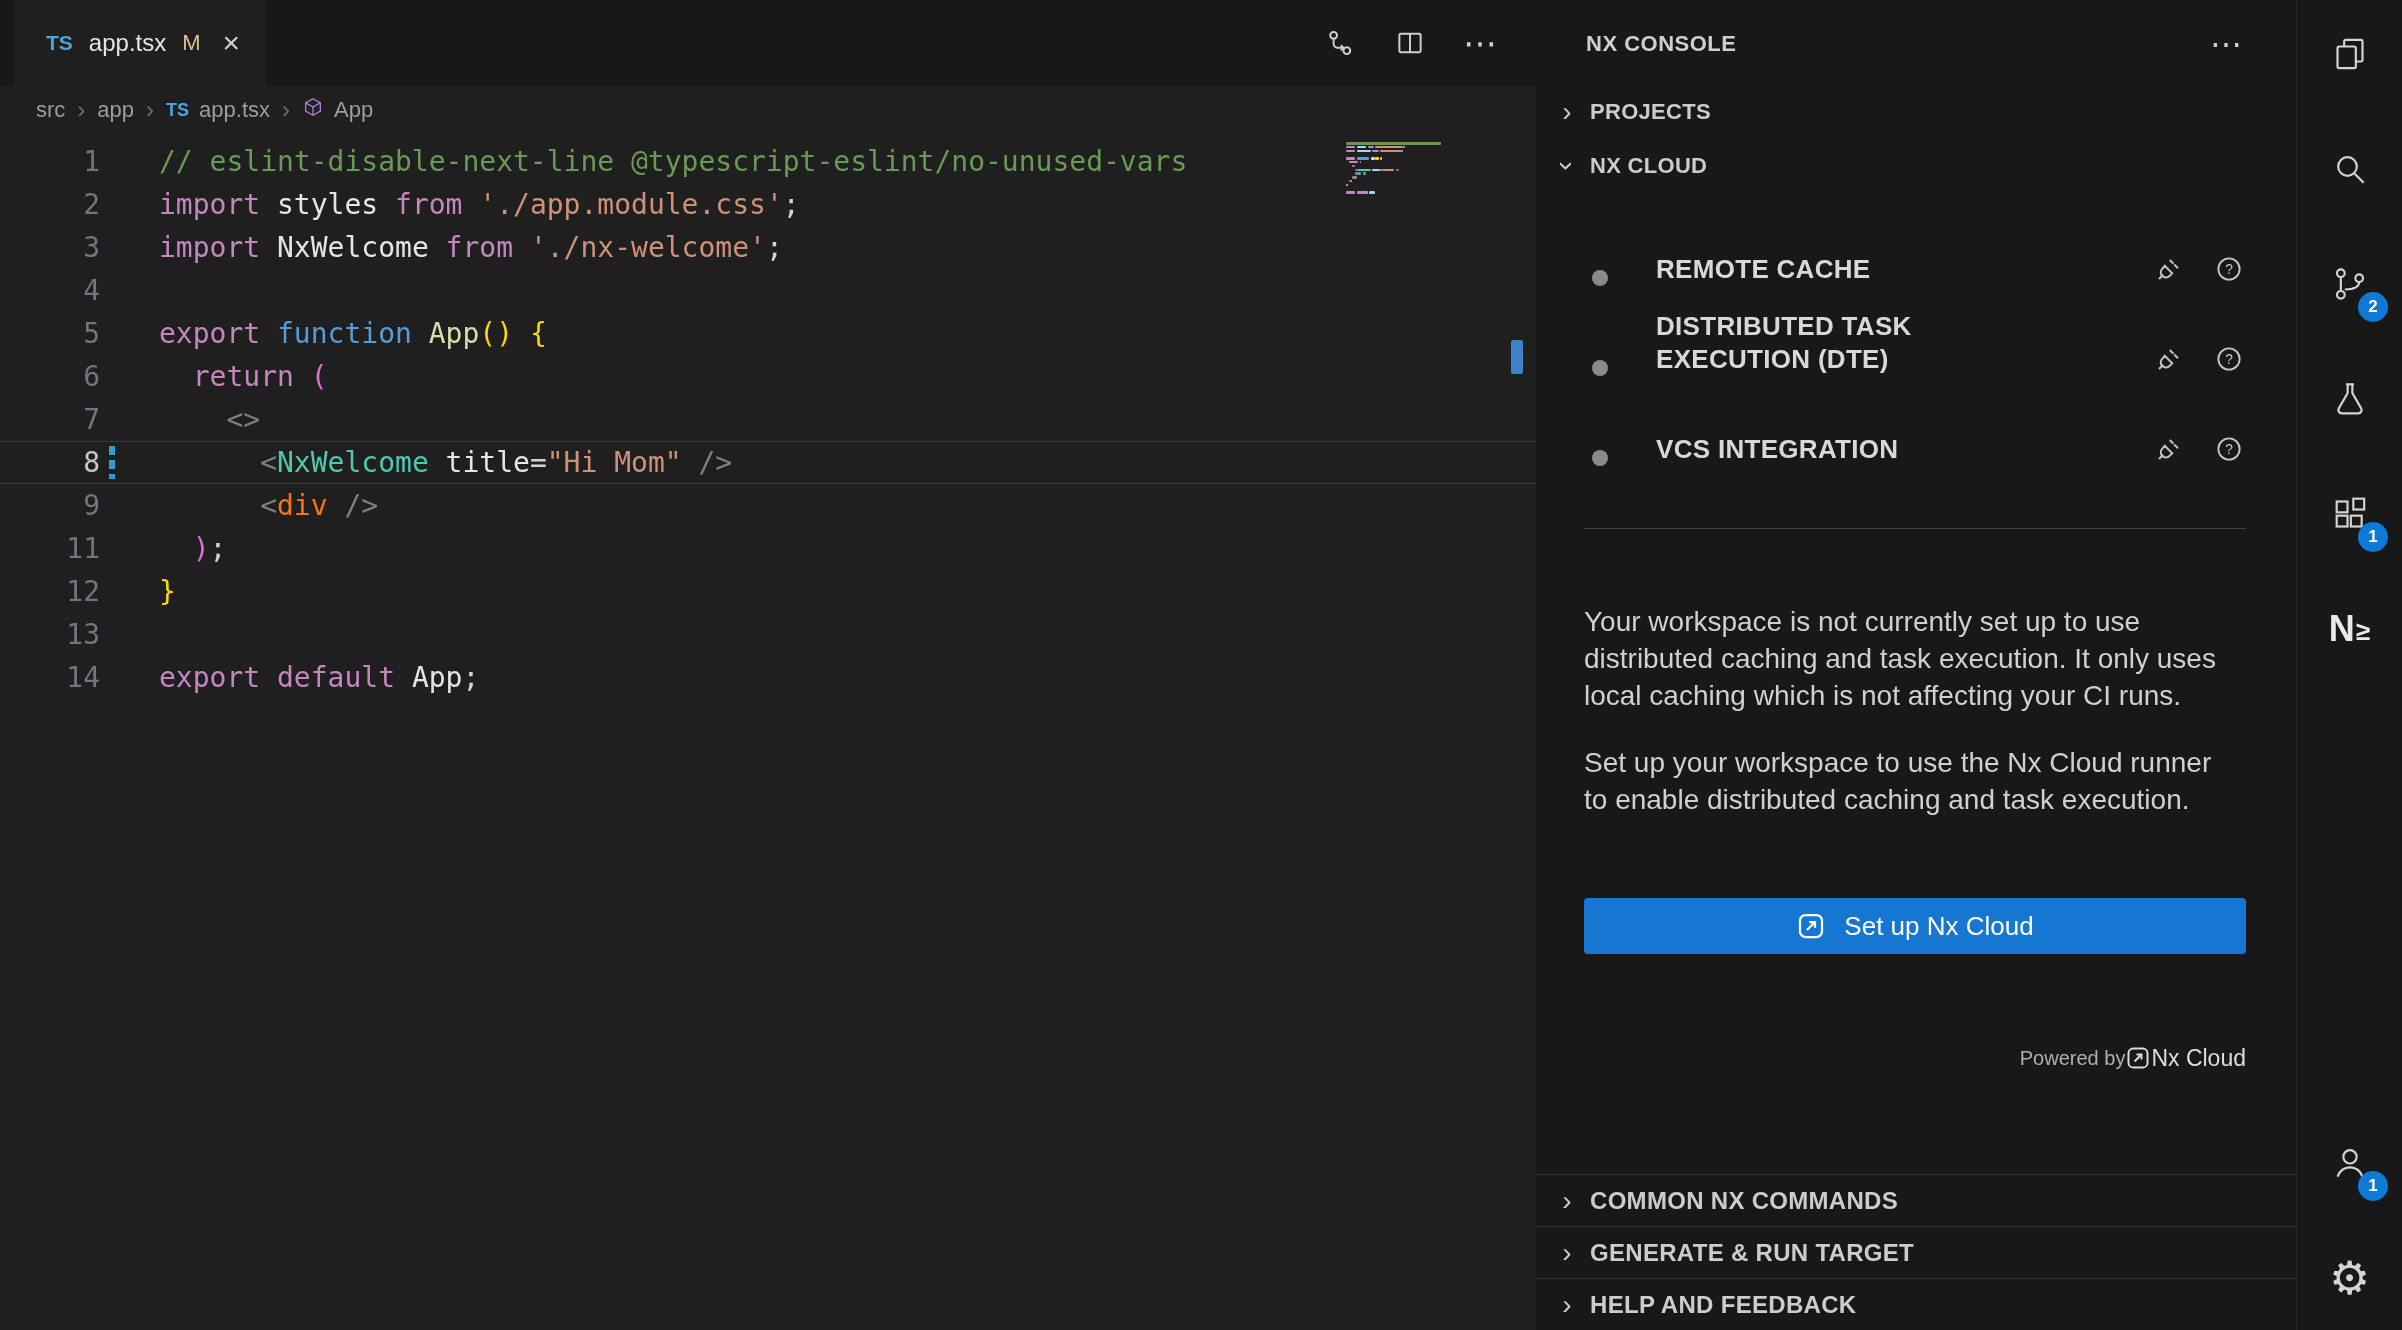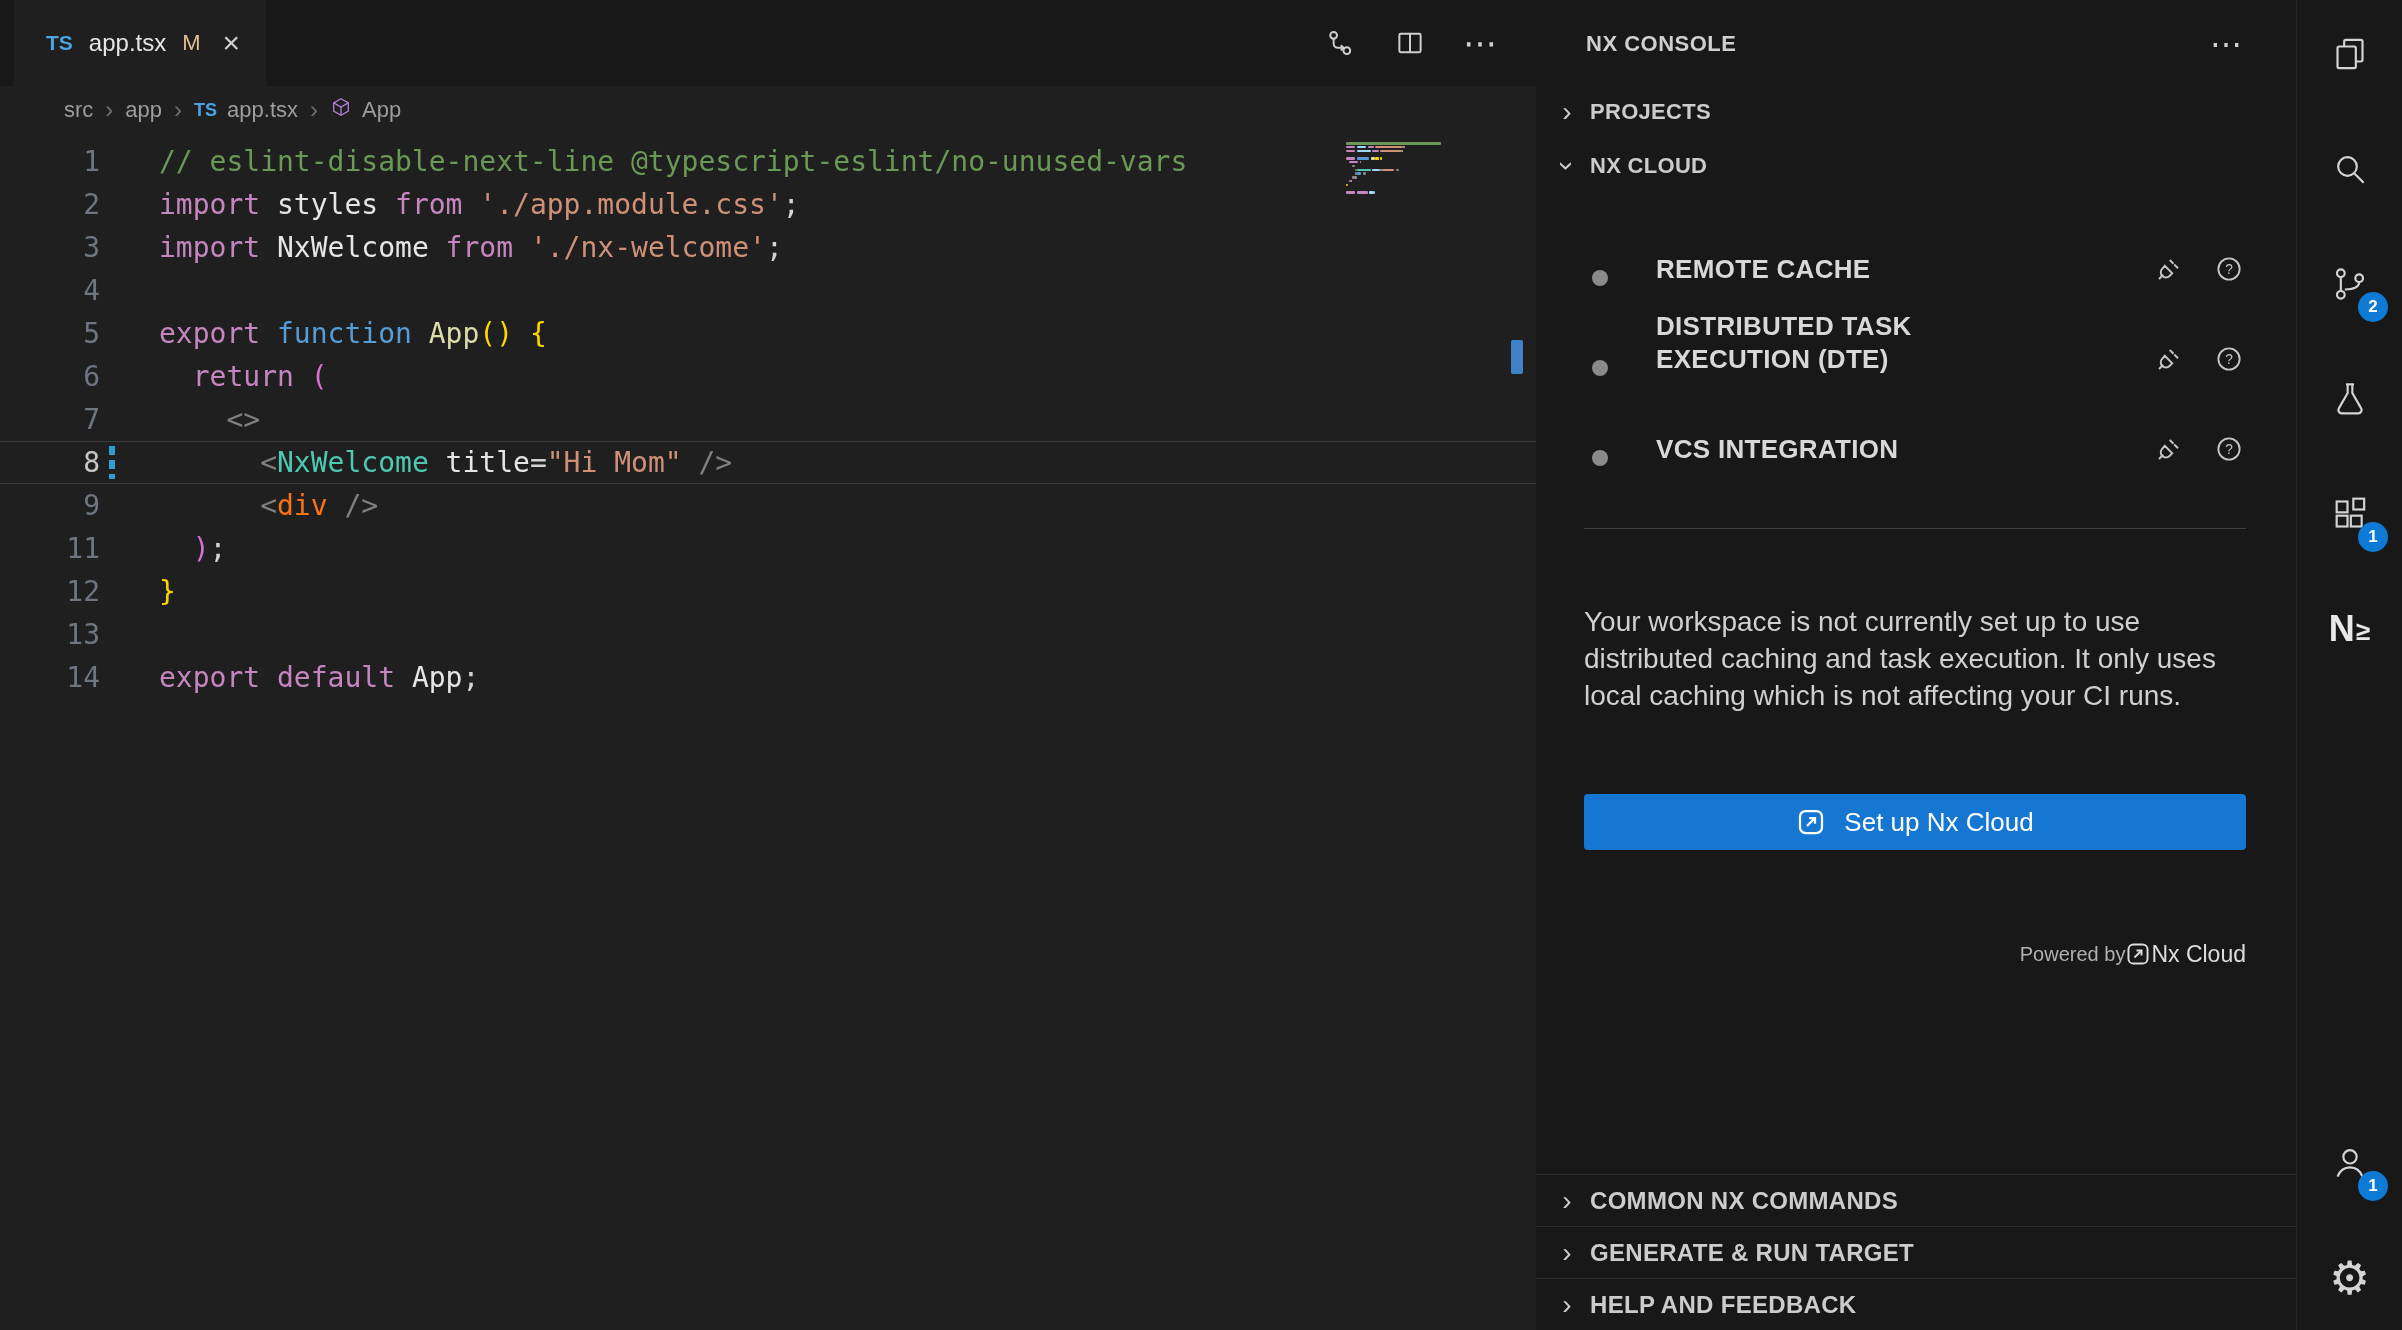--- a/index.html
+++ b/index.html
@@ -13,21 +13,21 @@
   .tab{display:flex;align-items:center;gap:16px;background:#1f1f1f;padding:0 26px 0 32px;margin-left:14px;cursor:pointer}
   .tab-ts{color:#4ba3e0;font-weight:700;font-size:21px}
   .tab-label{color:#e6e6e6;font-size:24px}
   .tab-m{color:#E2C08D;font-size:22px}
   .tab-close{color:#cfcfcf;font-size:30px;line-height:30px;margin-left:6px;cursor:pointer}
   .editor-actions{position:absolute;right:36px;top:0;height:86px;display:flex;align-items:center;gap:30px}
   .ea-icon{width:40px;height:40px;display:flex;align-items:center;justify-content:center;color:#cfcfcf;cursor:pointer}
   .ea-icon svg{stroke:#cfcfcf;fill:none;stroke-width:1.4}
   .ea-more{font-size:34px;color:#cfcfcf}
 
-  .breadcrumbs{height:48px;display:flex;align-items:center;padding-left:64px;gap:10px;font-size:22px;color:#9d9d9d;background:#1f1f1f}
+  .breadcrumbs{height:48px;display:flex;align-items:center;padding-left:36px;gap:10px;font-size:22px;color:#9d9d9d;background:#1f1f1f}
   .crumb{cursor:pointer}
   .crumb-sep{color:#6f6f6f;font-size:24px;margin:0 2px}
   .crumb-ts{color:#4ba3e0;font-weight:700;font-size:18px}
   .cube-icon svg{stroke:#b180d7;fill:none;stroke-width:1.4}
 
   .code-wrap{position:relative;padding-top:6px}
   .line{display:flex;height:43px;line-height:43px;font-family:"DejaVu Sans Mono",monospace;font-size:28px;white-space:pre}
   .line.current{border-top:1px solid #3c3c3c;border-bottom:1px solid #3c3c3c;line-height:41px}
   .gutter{width:159px;flex:none;position:relative;color:#6e7681}
   .gutter .num{display:block;text-align:right;padding-right:59px}
@@ -250,20 +250,21 @@
             <circle cx="12" cy="12" r="8.5"></circle>
             <text x="12" y="16" text-anchor="middle" font-size="11" fill="#c5c5c5" stroke="none" font-family="Liberation Sans, sans-serif">?</text>
           </svg>
         </span>
       </span>
     </div>
 
     <div class="divider"></div>
 
     <p class="desc first">Your workspace is not currently set up to use distributed caching and task execution. It only uses local caching which is not affecting your CI runs.</p>
+    <p class="desc second">Set up your workspace to use the Nx Cloud runner to enable distributed caching and task execution.</p>
 
     <button class="setup-btn">
       <svg width="30" height="30" viewBox="0 0 24 24">
         <rect x="3.2" y="3.2" width="17.6" height="17.6" rx="4.5"></rect>
         <path d="M8.8 15.2L15.2 8.8"></path>
           <path d="M10.6 8.8h4.6v4.6"></path>
       </svg>
       <span>Set up Nx Cloud</span>
     </button>
 

